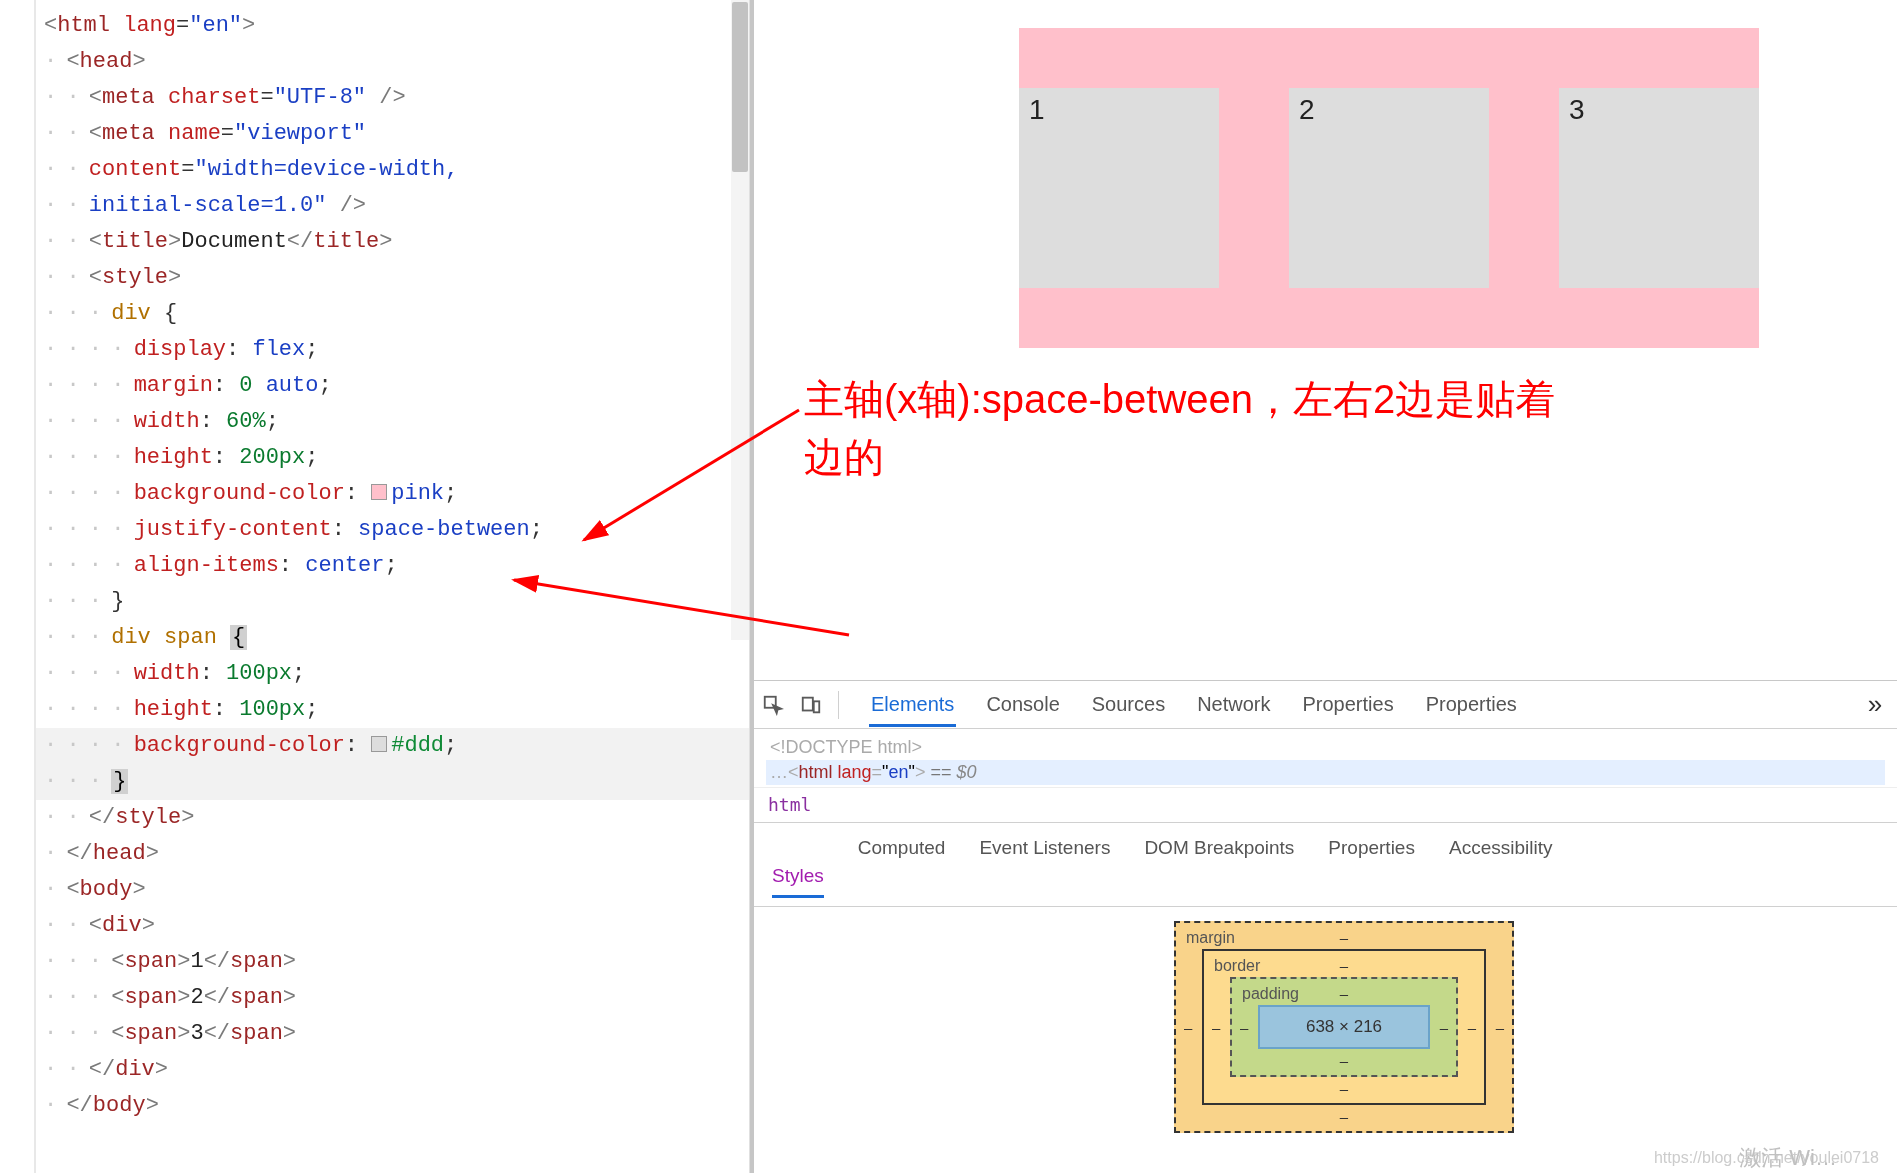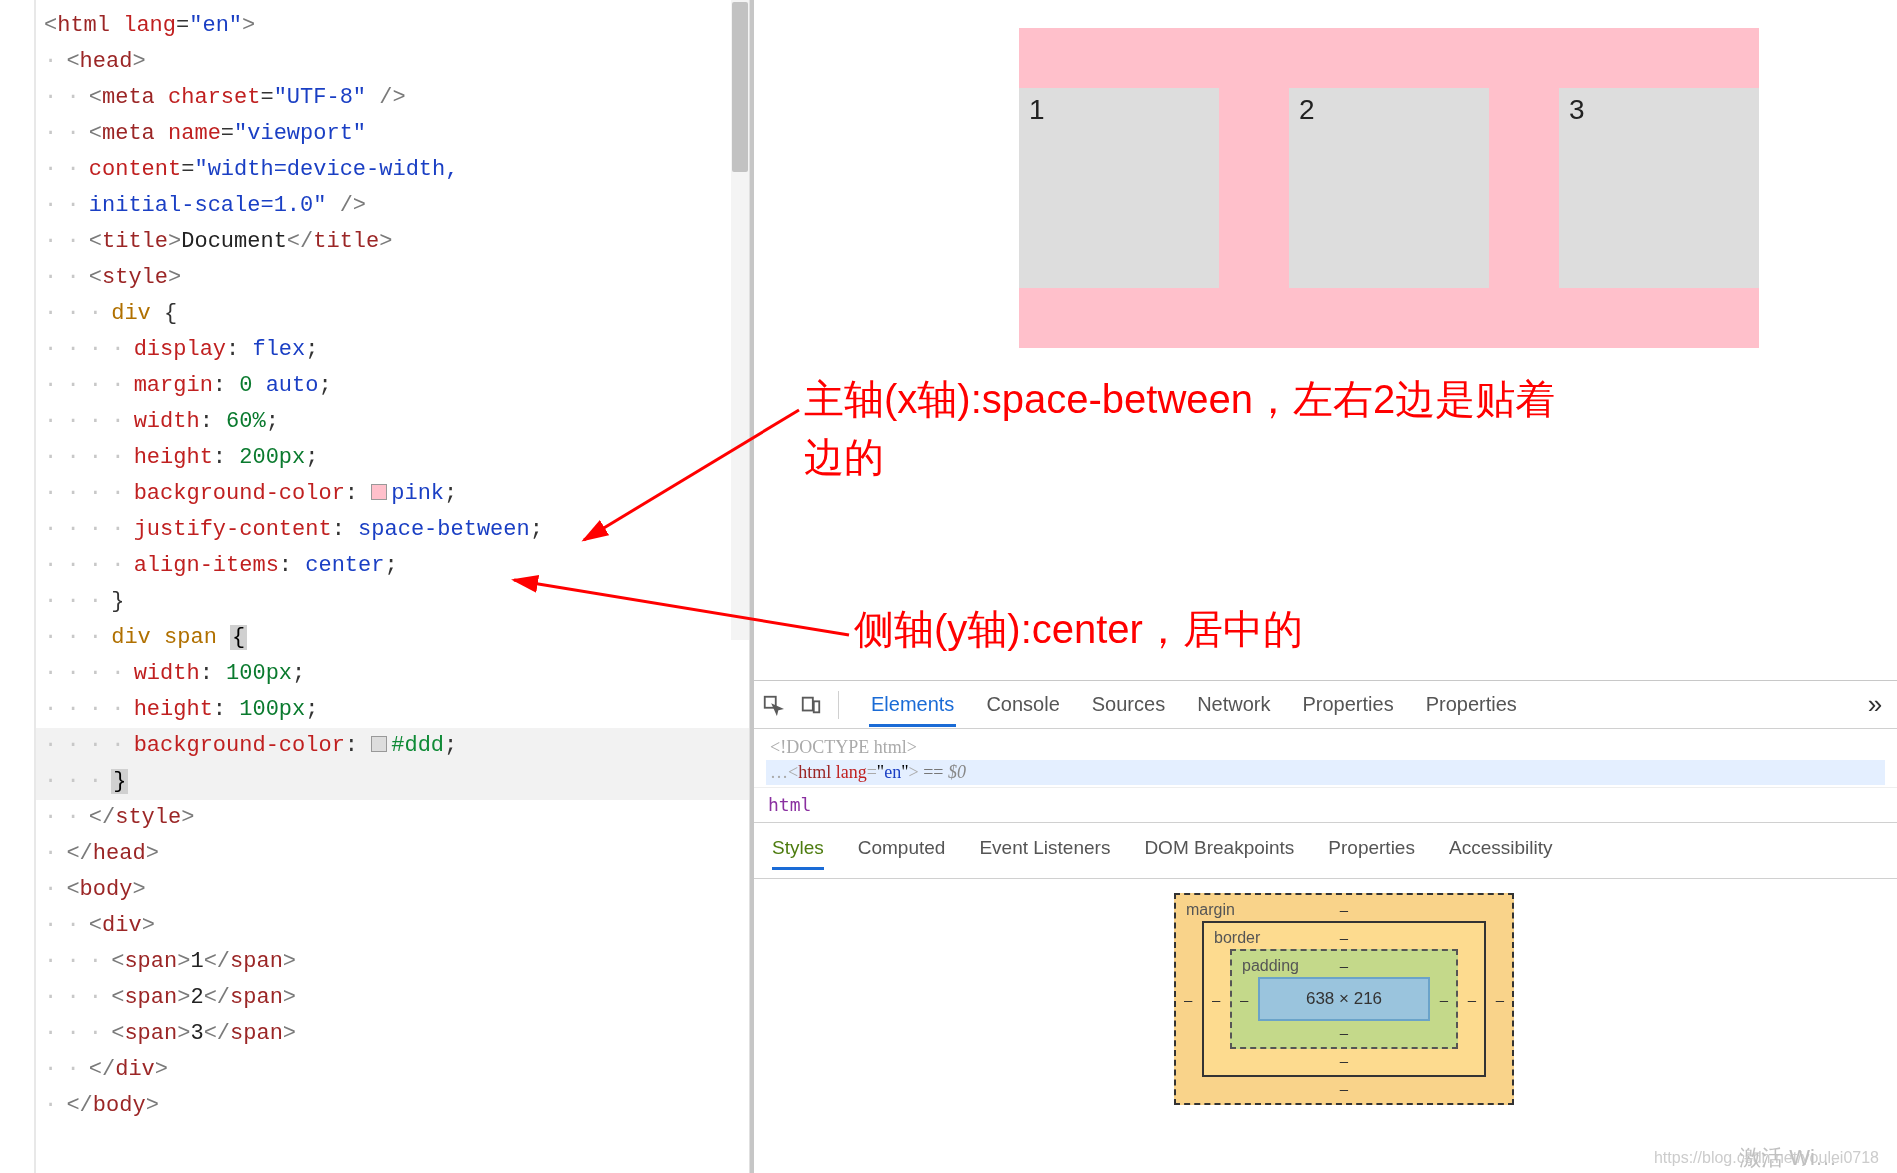--- a/index.html
+++ b/index.html
@@ -48,35 +48,35 @@
 .devtools { flex: 1; border-top: 1px solid #c8c8c8; display: flex; flex-direction: column; background: #fff; font-family: "Segoe UI", Arial, sans-serif; }
 .dt-toolbar { display: flex; align-items: center; height: 48px; border-bottom: 1px solid #d0d0d0; padding: 0 4px; gap: 8px; }
 .dt-icon { width: 30px; height: 30px; display: flex; align-items: center; justify-content: center; color: #5a5a5a; cursor: pointer; }
 .dt-icon svg { width: 22px; height: 22px; }
 .dt-sep { width: 1px; height: 28px; background: #d0d0d0; margin: 0 4px; }
 .dt-tabs { display: flex; gap: 28px; margin-left: 18px; font-size: 20px; color: #555; }
 .dt-tab { padding: 10px 2px 8px; cursor: pointer; }
 .dt-tab.active { color: #1a6bd6; border-bottom: 3px solid #1a6bd6; }
 .dt-overflow { margin-left: auto; width: 36px; display: flex; align-items: center; justify-content: center; color: #333; font-size: 26px; cursor: pointer; }
 
-.dt-dom { padding: 6px 12px 2px; font-family: Liberation Serif, serif; font-size: 18px; }
+.dt-dom { padding: 6px 12px 2px; font-family: Liberation Sans, sans-serif; font-size: 18px; }
 .dom-line { padding: 2px 4px; }
 .dom-sel { background: #e4efff; }
 .dom-gray { color: #aaa; }
 .dom-tag { color: #9b2626; }
 .dom-attr { color: #c02020; }
 .dom-attv { color: #1a3fc4; }
 .dom-eq { color: #777; }
 
 .dt-crumbs { padding: 6px 14px; border-top: 1px solid #eee; border-bottom: 1px solid #d0d0d0; }
 .crumb { color: #8a2fa0; font-family: Consolas, monospace; font-size: 18px; }
 
 .dt-sub { display: flex; gap: 34px; padding: 8px 18px; border-bottom: 1px solid #d0d0d0; font-size: 19px; color: #555; }
 .dt-subtab { padding: 6px 0 8px; cursor: pointer; }
-.dt-subtab.active { color: #4d7c0f; border-bottom: 3px solid #1a6bd6; }
+.dt-subtab.active { color: #a21caf; border-bottom: 3px solid #1a6bd6; margin-top: 28px; }
 
 .dt-body { flex: 1; position: relative; }
 .boxmodel { position: absolute; left: 420px; top: 14px; width: 340px; font-family: Arial, sans-serif; font-size: 15px; color: #333; }
 .bm-layer { position: relative; padding: 26px; text-align: center; }
 .bm-margin { border: 2px dashed #333; background: #f9d38a; }
 .bm-border { border: 2px solid #333; background: #fddb8f; }
 .bm-padding { border: 2px dashed #555; background: #c4d98a; }
 .bm-content { border: 2px solid #6aa3c9; background: #9ac4dd; padding: 10px 14px; font-size: 17px; }
 .bm-label { position: absolute; left: 10px; top: 6px; font-size: 16px; color: #555; }
 .bm-num { position: absolute; font-size: 15px; color: #333; }
@@ -104,21 +104,20 @@
   <div class="right">
 
     <div class="preview">
       <div class="flex-demo">
         <span>1</span>
         <span>2</span>
         <span>3</span>
       </div>
 
       <div class="anno anno1">主轴(x轴):space-between，左右2边是贴着边的</div>
-      <div class="anno anno2">侧轴(y轴):center，居中的</div>
 
       <svg class="arrow-svg" style="left:-180px; top:380px;" width="240" height="200">
         <defs>
             <marker id="ah1" markerWidth="10" markerHeight="10" refX="8" refY="3" orient="auto">
               <path d="M0,0 L0,6 L9,3 z" fill="#ff0000"></path>
             </marker>
           </defs>
         <line x1="225" y1="30" x2="10" y2="160" stroke="#ff0000" stroke-width="3" marker-end="url(#ah1)"></line>
       </svg>
       <svg class="arrow-svg" style="left:-250px; top:560px;" width="360" height="100">

